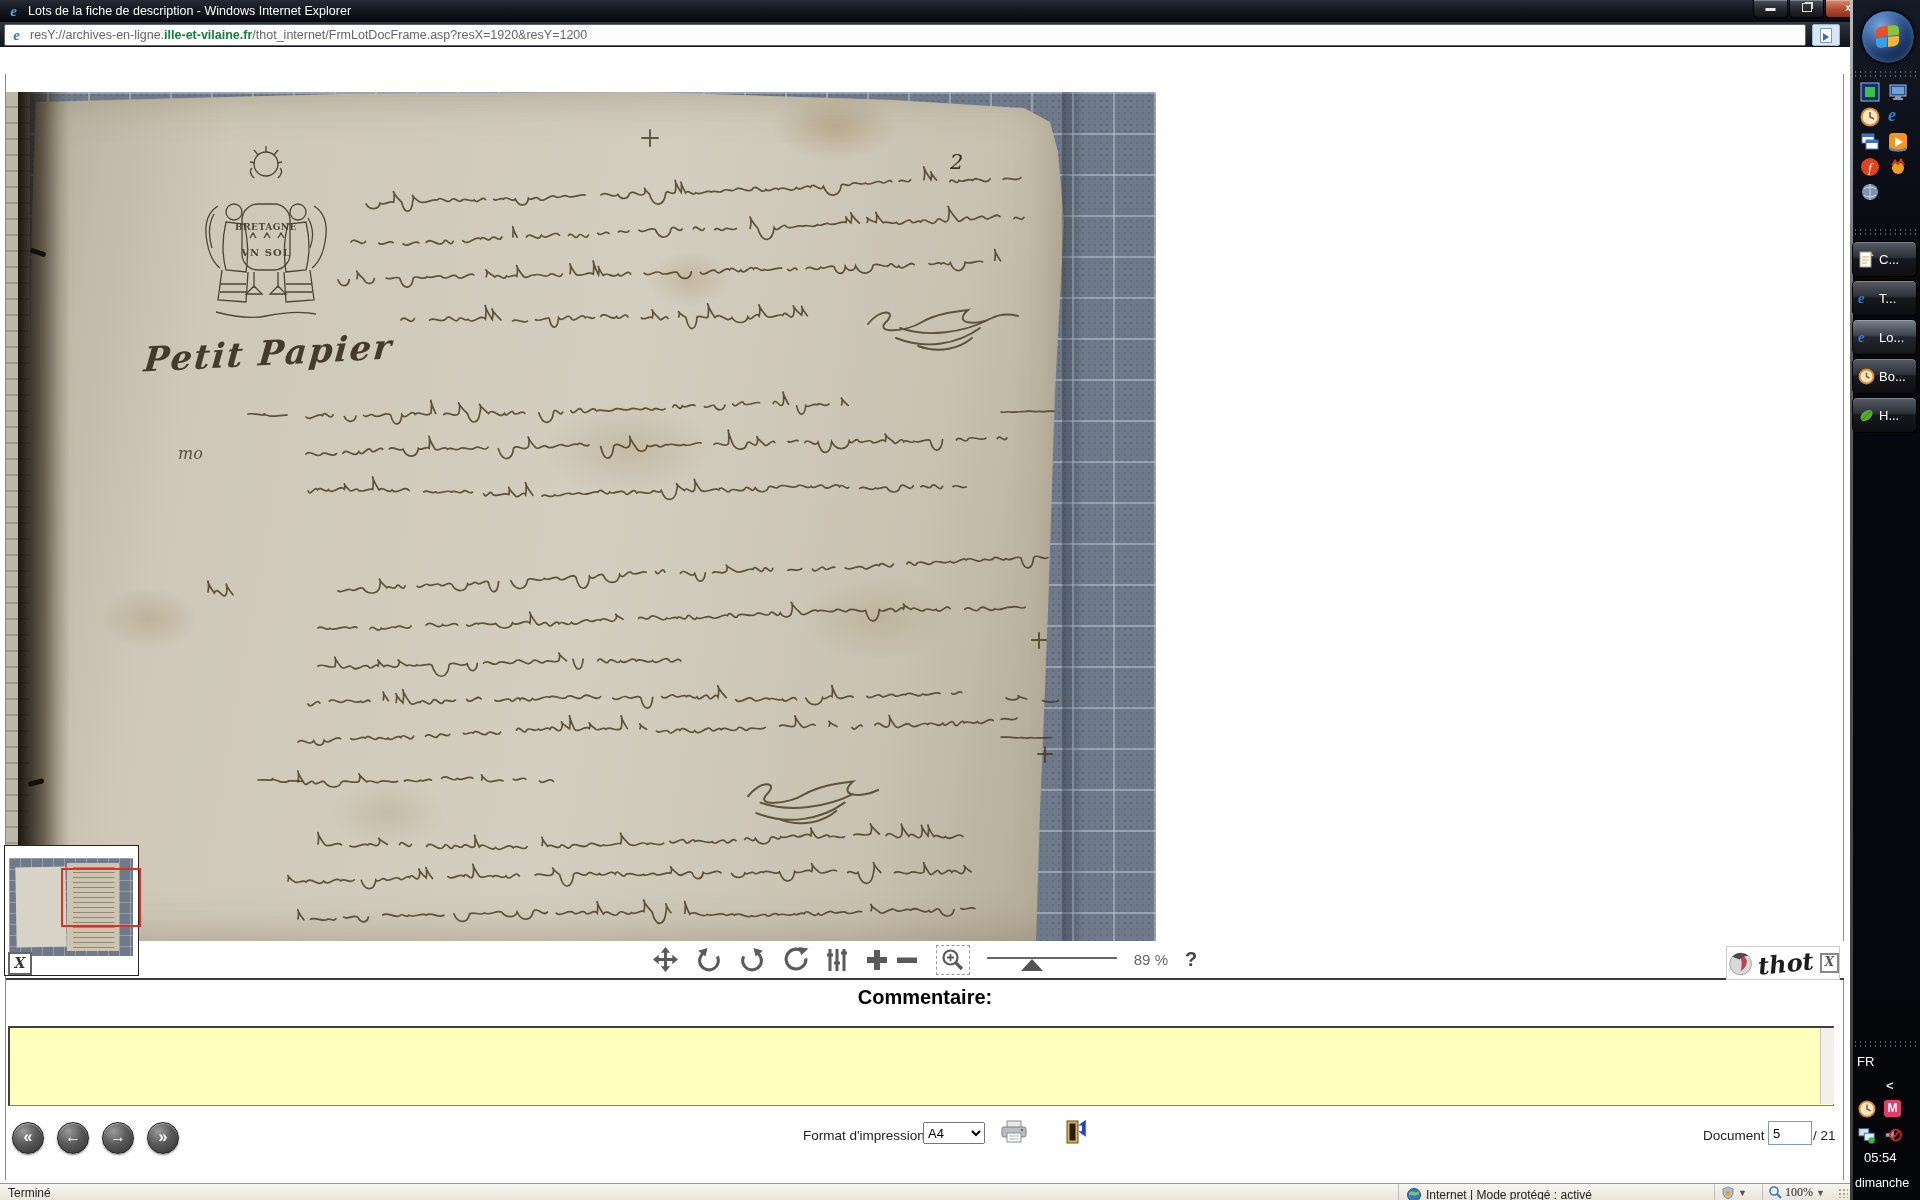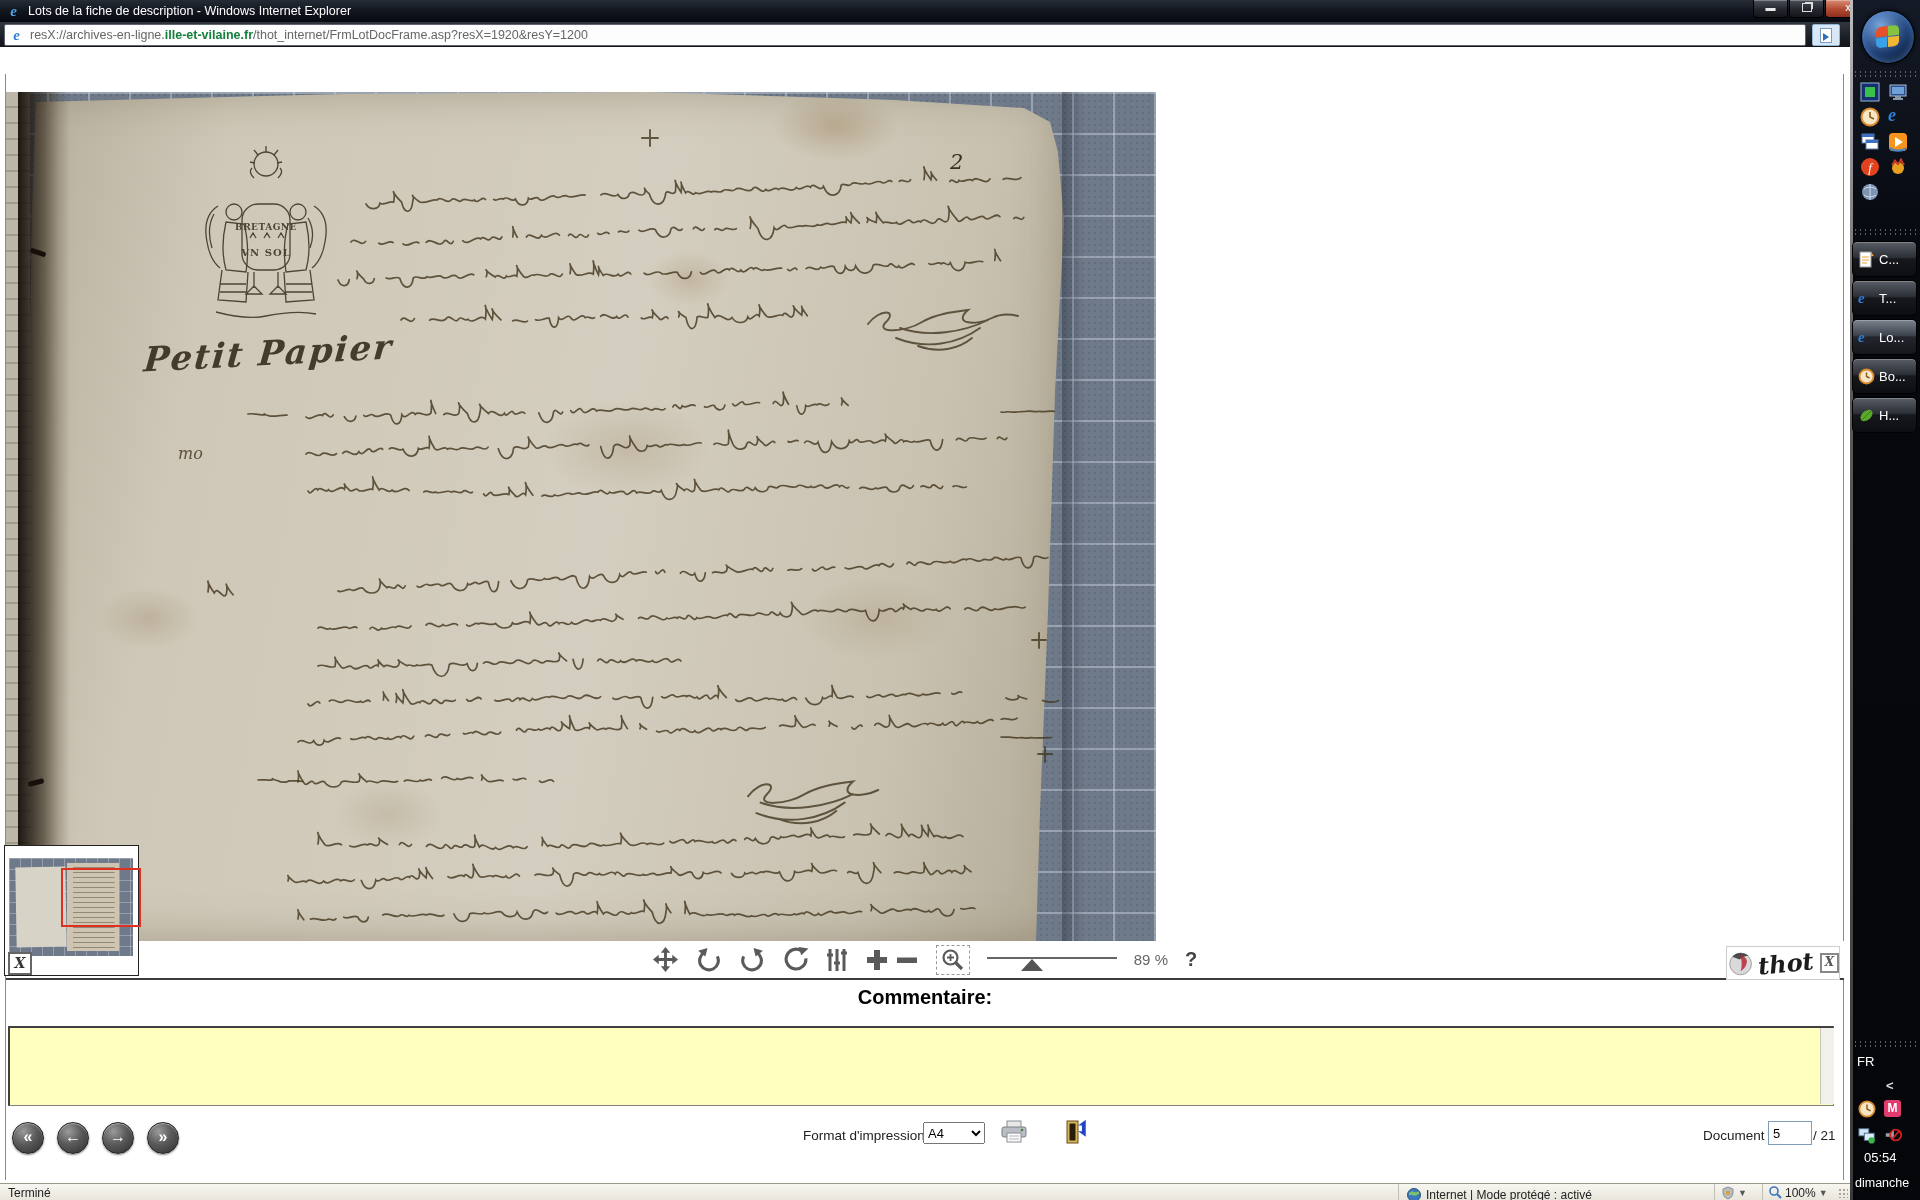--- a/index.html
+++ b/index.html
@@ -182,21 +182,21 @@
   </div>
   <div class="winctrl">
     <div class="wbtn">▬</div>
     <div class="wbtn"><span class="rest"></span></div>
     <div class="wbtn close">x</div>
   </div>
 
   <div class="addrbar">
     <div class="urlbox">
       <span class="ie-ico">e</span>
-      <span>resX://archives-en-ligne.</span>
+      <span>resY://archives-en-ligne.</span>
         <span class="url-domain">ille-et-vilaine.fr</span>
         <span>/thot_internet/FrmLotDocFrame.asp?resX=1920&amp;resY=1200</span>
     </div>
     <div class="pagebtn"></div>
   </div>
 
   <div class="frameL"></div>
   <div class="frameR"></div>
 
   <div class="photo">
@@ -376,21 +376,21 @@
       </svg>
       <span>Internet | Mode protégé : activé</span>
     </div>
     <div class="st-sec" style="left:1714px;">
       <svg width="14" height="14" viewBox="0 0 14 14">
         <path d="M7,1 L12,3 V7 q0,4 -5,6 q-5,-2 -5,-6 V3 Z" fill="#b9bdc4" stroke="#8a8e95"></path>
         <rect x="5" y="5" width="4" height="4" fill="#d8a33a"></rect>
       </svg>
       <span class="caret">▼</span>
     </div>
-    <div class="st-sec" style="left:1762px;">
+    <div class="st-sec" style="left:1762px;font-family:Liberation Serif, serif;">
       <svg width="13" height="13" viewBox="0 0 13 13">
         <circle cx="5" cy="5" r="4" fill="none" stroke="#3b77bd" stroke-width="1.6"></circle>
         <path d="M8,8 l4,4" stroke="#3b77bd" stroke-width="2"></path>
       </svg>
       <span>100%</span>
       <span class="caret">▼</span>
     </div>
     <div class="grip"></div>
   </div>
 

